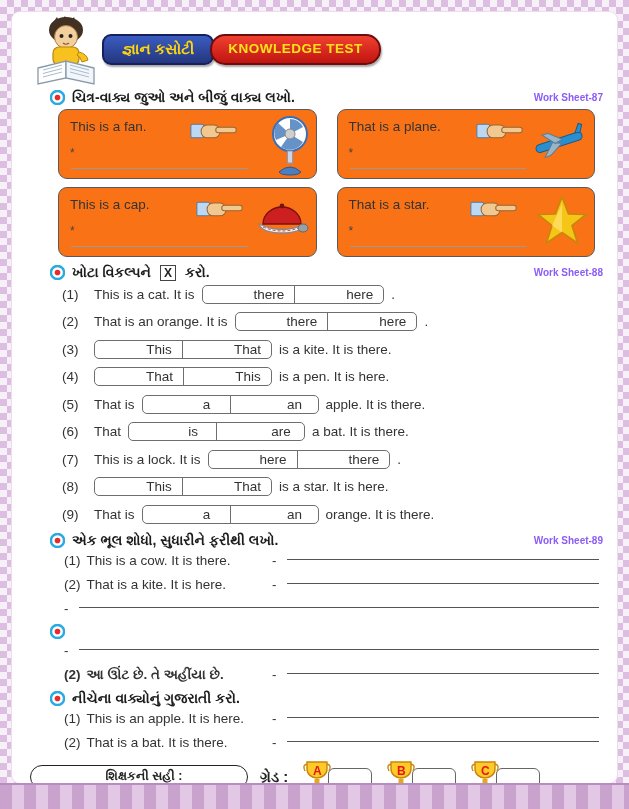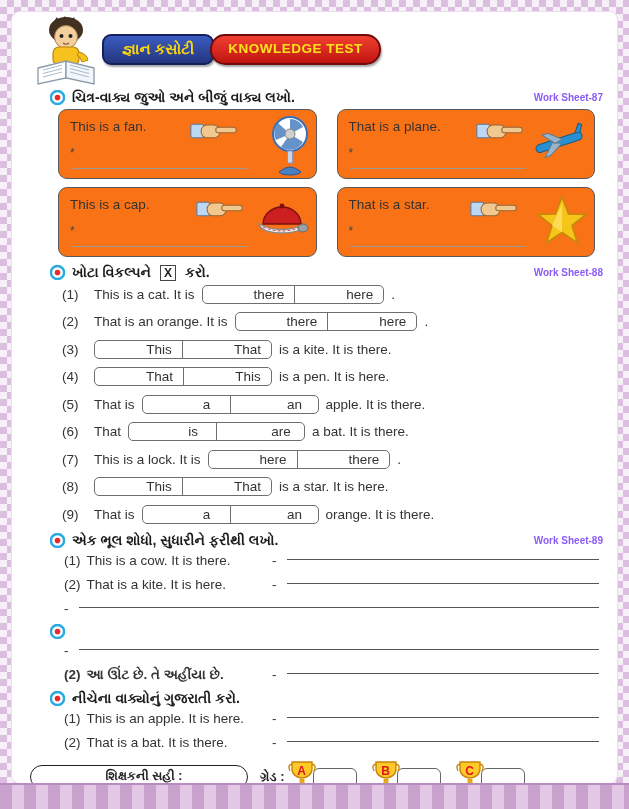--- a/index.html
+++ b/index.html
@@ -52,21 +52,21 @@
   .line-item{display:flex;align-items:center;margin-bottom:6px;font-size:13.5px;color:#333;height:18px;}
   .line-item .q{width:208px;flex:none;}
   .line-item .q .num{margin-right:6px;}
   .line-item .dash{margin:0 10px 0 0;}
   .line-item .rule{flex:1;border-bottom:1.4px solid #555;margin-bottom:2px;}
   .gu{font-weight:bold;}
   
   .footer{display:flex;align-items:center;margin:8px 0 0 6px;height:34px;}
   .sign-pill{border:1.4px solid #222;border-radius:14px;width:218px;height:24px;display:flex;align-items:center;
     padding-left:10px;box-sizing:border-box;font-weight:bold;font-size:12.5px;color:#222;background:#fff;justify-content:center;}
-  .grade-label{font-weight:bold;font-size:13px;color:#222;margin:0 2px 0 12px;}
+  .grade-label{font-weight:bold;font-size:15px;color:#222;margin:0 14px 0 12px;}
   .trophy-unit{display:flex;align-items:flex-end;margin-right:14px;position:relative;}
   .trophy{position:relative;width:30px;height:34px;}
   .trophy .letter{position:absolute;left:0;top:4px;width:30px;text-align:center;font-weight:bold;font-size:12px;color:#e01818;}
   .grade-box{width:42px;height:22px;border:1.4px solid #666;border-radius:6px;background:#fff;margin-left:-4px;margin-bottom:2px;}
   .book-line{position:absolute;right:18px;bottom:8px;display:flex;align-items:center;gap:4px;}
   .book-title{font-size:7.5px;font-weight:bold;color:#5a5a5a;text-shadow:1px 1px 0 #fff;}
   .page-oval{border:1.3px solid #555;border-radius:50%;background:#fbf6fc;font-size:10px;font-weight:bold;color:#333;
     padding:2px 5px;line-height:10px;}
   .bullet-icon{flex:none;width:15px;height:15px;}
 </style>

